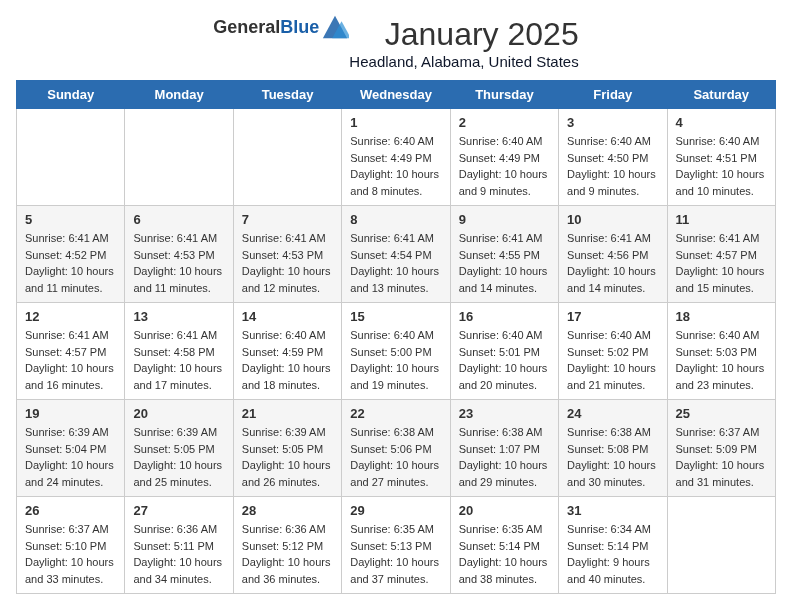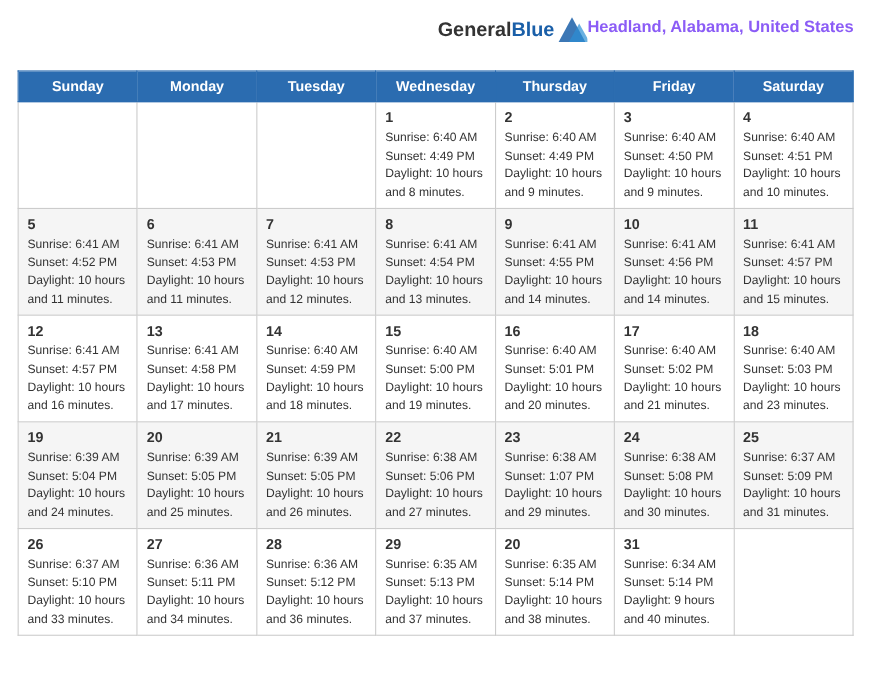--- a/index.html
+++ b/index.html
@@ -5,23 +5,23 @@
     * { box-sizing: border-box; margin: 0; padding: 0; }
     body {
       font-family: Arial, sans-serif;
       background: #fff;
       width: 792px;
       min-height: 612px;
       padding: 16px;
     }
     .header {
       display: flex;
-      justify-content: flex-end;
+      justify-content: center;
       align-items: flex-start;
-      margin-bottom: 24px;
+      margin-bottom: 10px;
     }
     .logo {
       display: flex;
       align-items: center;
     }
     .logo-text {
       display: flex;
       flex-direction: column;
       line-height: 1.1;
     }
@@ -34,22 +34,21 @@
     .title-section {
       text-align: right;
     }
     .calendar-title {
       font-size: 32px;
       font-weight: normal;
       color: #333;
     }
     .calendar-subtitle {
       font-size: 15px;
-      color: #8b5cf6;
-      font-weight: bold;
+      color: #0f172a;
     }
     table {
       width: 100%;
       border-collapse: collapse;
       table-layout: fixed;
     }
     thead th {
       background-color: #2b6cb0;
       color: #fff;
       text-align: center;
@@ -88,20 +87,21 @@
       <span>
         <span style="color:#333;font-weight:bold;font-size:18px;">General</span><span style="color:#1a5fa8;font-weight:bold;font-size:18px;">Blue</span>
       </span>
     </div>
     <svg class="logo-icon" viewBox="0 0 30 30" xmlns="http://www.w3.org/2000/svg">
       <polygon points="2,28 15,4 28,28" fill="#1a5fa8" opacity="0.85"></polygon>
       <polygon points="12,28 22,10 32,28" fill="#2b8fd4" opacity="0.7"></polygon>
     </svg>
   </div>
   <div class="title-section">
+    <div class="calendar-title">January 2025</div>
     <div class="calendar-subtitle">Headland, Alabama, United States</div>
   </div>
 </div>
 
 <table>
   <thead>
     <tr>
     <th>Sunday</th>
         <th>Monday</th>
         <th>Tuesday</th>

